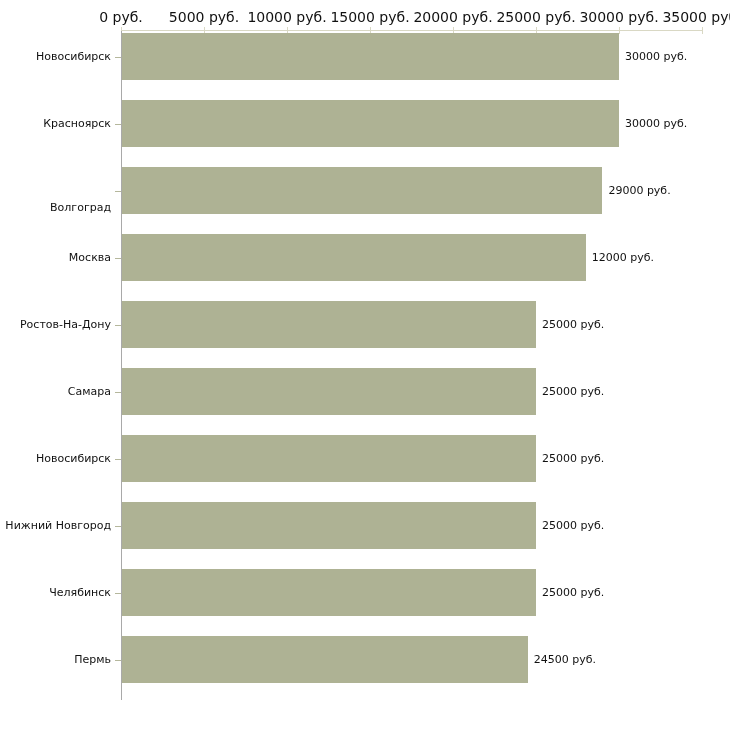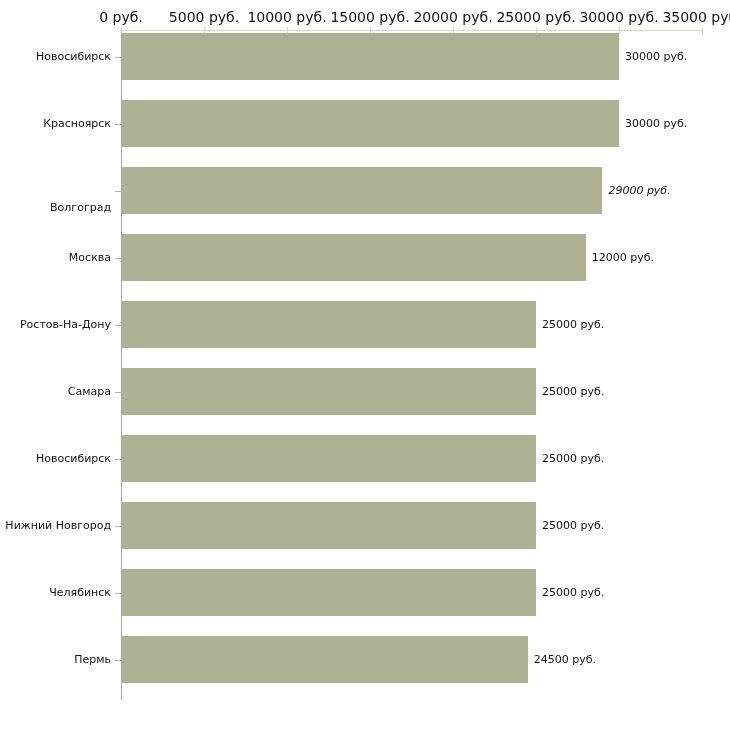--- a/index.html
+++ b/index.html
@@ -138,21 +138,21 @@
       <div class="ytick" style="top: 660px;"></div>
       <div class="ycat-label" style="top: 659.5px;">Пермь</div>
     </div>
 
   <div id="bars-layer">
       <div class="bar" title="Новосибирск: 30000 руб." style="top: 33px; width: 497px; background: rgb(174, 178, 148);"></div>
       <div class="bar-value-label" style="left: 625px; top: 56.5px;">30000 руб.</div>
       <div class="bar" title="Красноярск: 30000 руб." style="top: 100px; width: 497px; background: rgb(174, 178, 148);"></div>
       <div class="bar-value-label" style="left: 625px; top: 123.5px;">30000 руб.</div>
       <div class="bar" title="Волгоград: 29000 руб." style="top: 167px; width: 480.4px; background: rgb(174, 178, 148);"></div>
-      <div class="bar-value-label" style="left: 608.4px; top: 190.5px; font-style: italic;">29000 руб.</div>
+      <div class="bar-value-label" style="left: 608.4px; top: 190.5px;">29000 руб.</div>
       <div class="bar" title="Москва: 28000 руб." style="top: 234px; width: 463.8px; background: rgb(174, 178, 148);"></div>
       <div class="bar-value-label" style="left: 591.8px; top: 257.5px;">12000 руб.</div>
       <div class="bar" title="Ростов-На-Дону: 25000 руб." style="top: 301px; width: 414px; background: rgb(174, 178, 148);"></div>
       <div class="bar-value-label" style="left: 542px; top: 324.5px;">25000 руб.</div>
       <div class="bar" title="Самара: 25000 руб." style="top: 368px; width: 414px; background: rgb(174, 178, 148);"></div>
       <div class="bar-value-label" style="left: 542px; top: 391.5px;">25000 руб.</div>
       <div class="bar" title="Екатеринбург: 25000 руб." style="top: 435px; width: 414px; background: rgb(174, 178, 148);"></div>
       <div class="bar-value-label" style="left: 542px; top: 458.5px;">25000 руб.</div>
       <div class="bar" title="Нижний Новгород: 25000 руб." style="top: 502px; width: 414px; background: rgb(174, 178, 148);"></div>
       <div class="bar-value-label" style="left: 542px; top: 525.5px;">25000 руб.</div>

